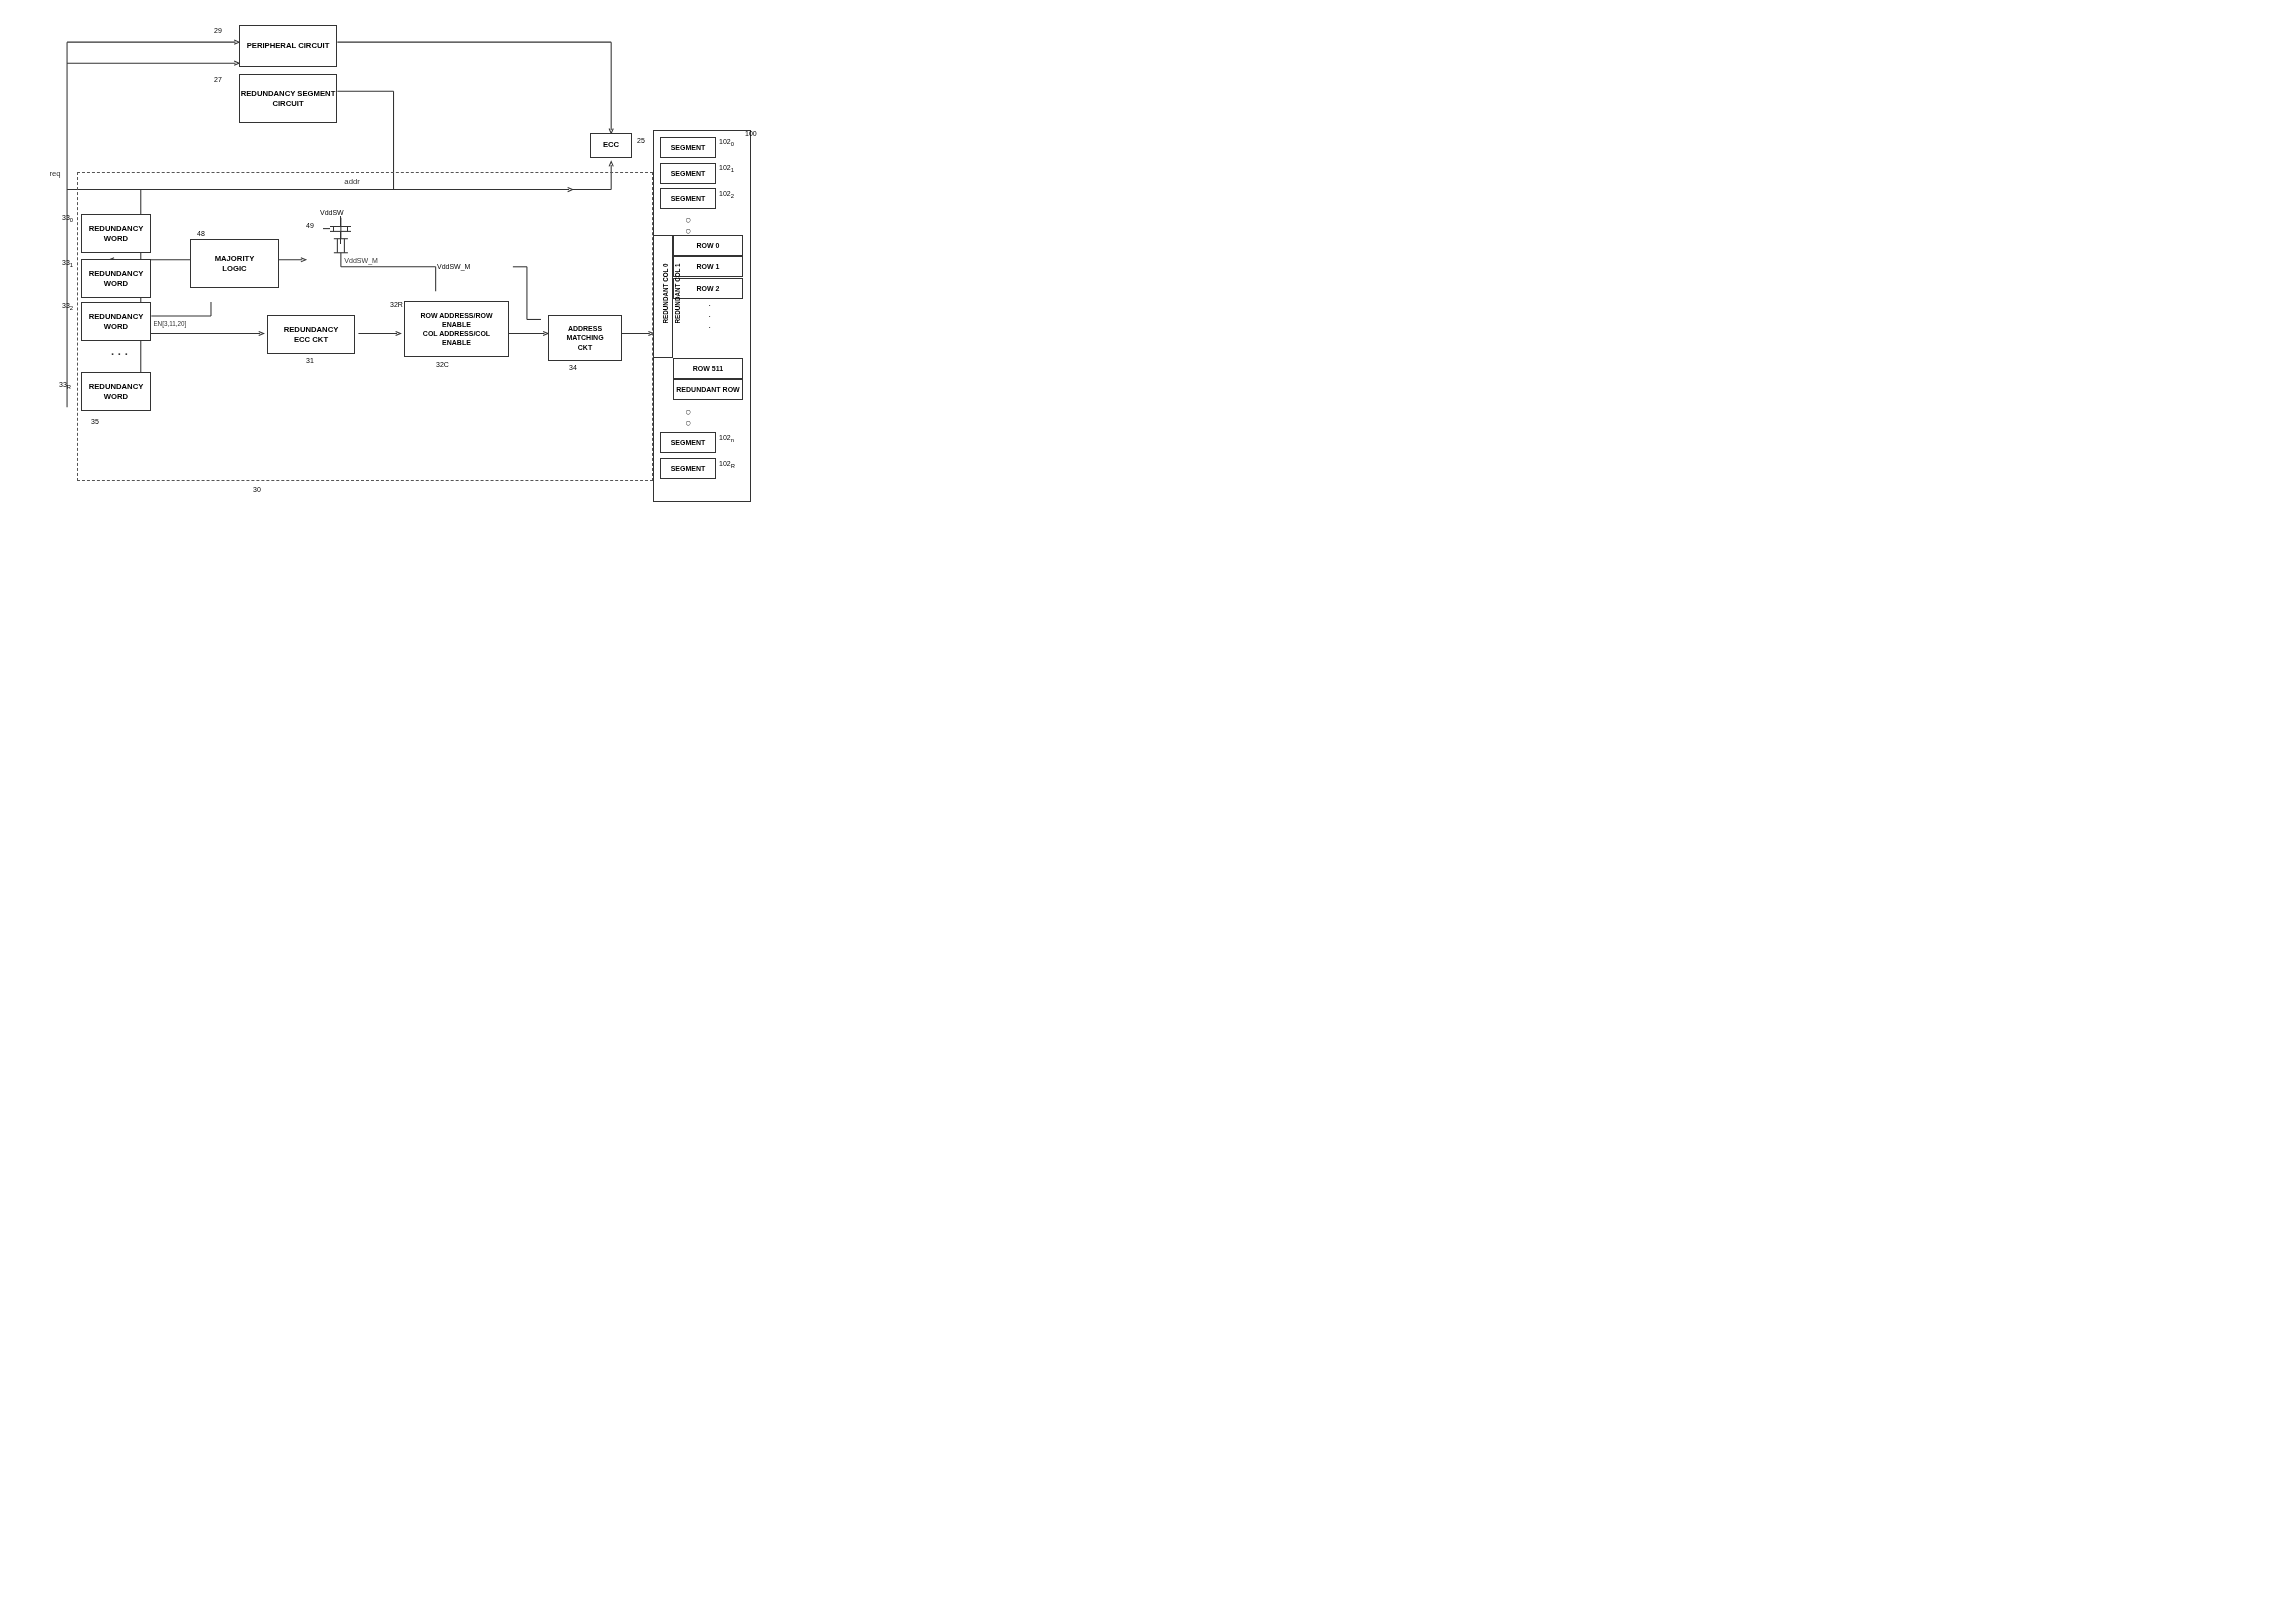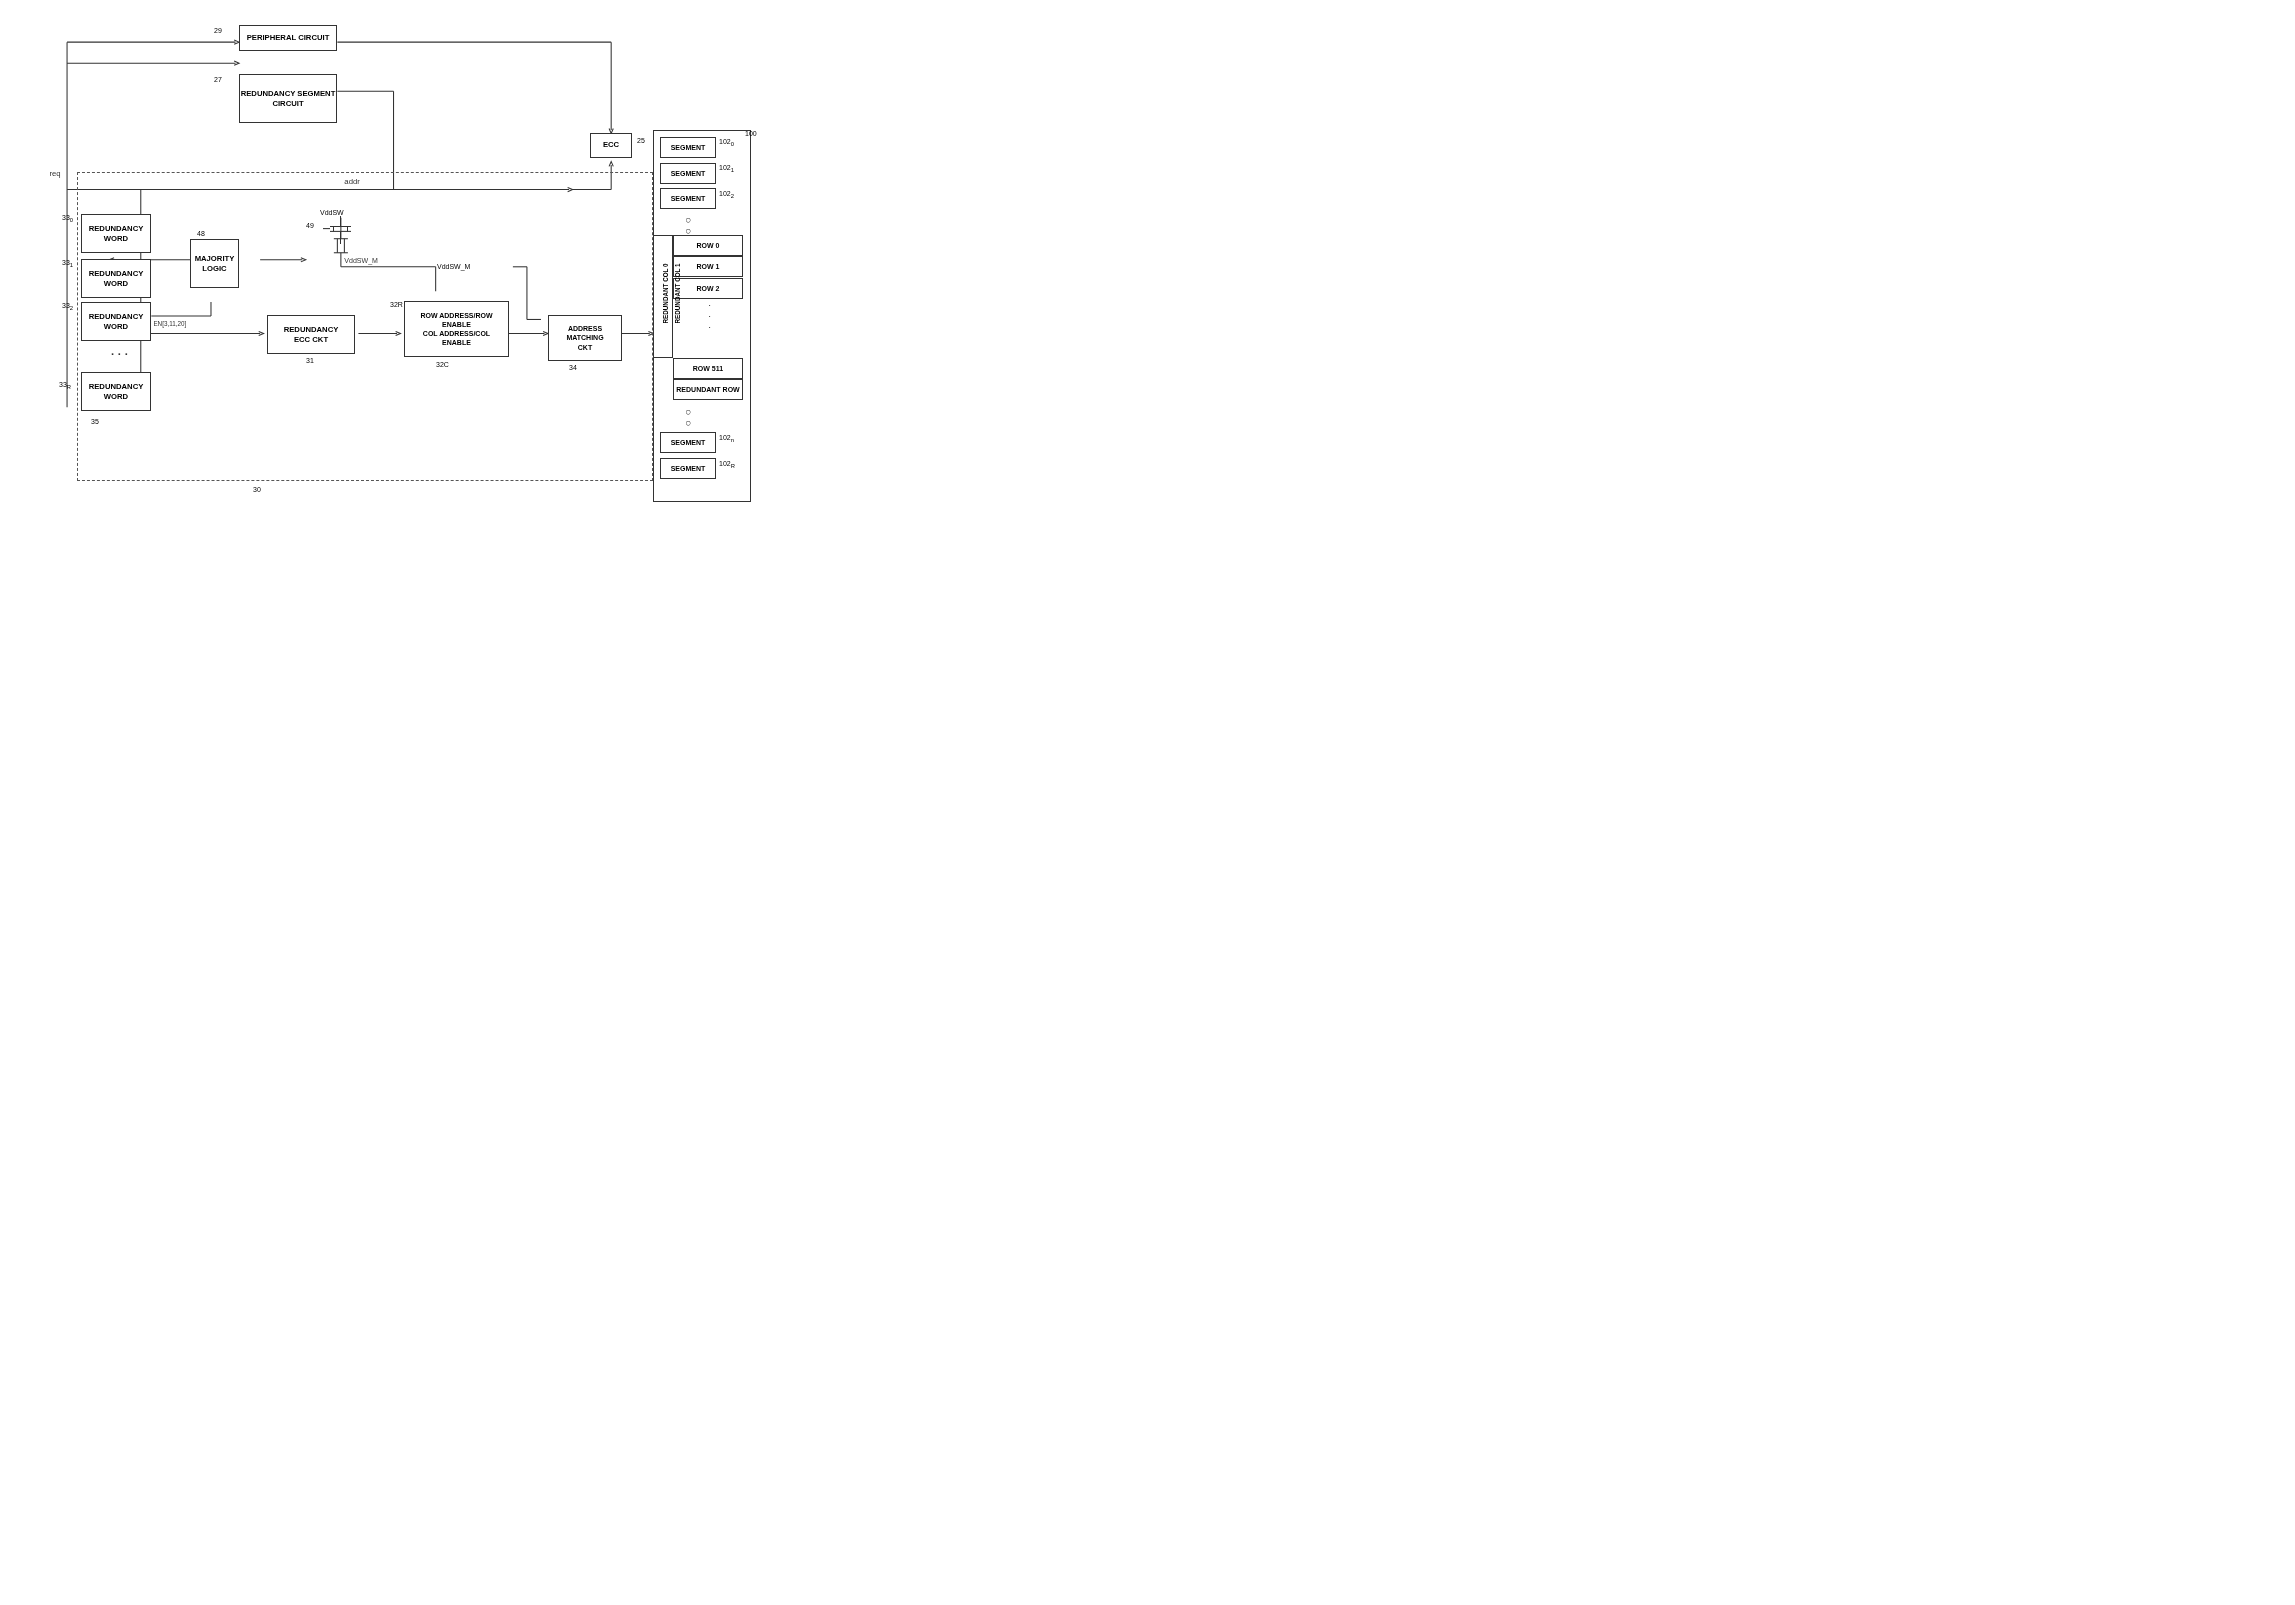--- a/index.html
+++ b/index.html
@@ -138,21 +138,21 @@
 
     <line x1="870" y1="475" x2="925" y2="475"></line>
     <polyline points="923,472 930,475 923,478" fill="#333" stroke="#333"></polyline>
 
     <line x1="815" y1="270" x2="870" y2="270"></line>
     <line x1="870" y1="270" x2="870" y2="235"></line>
     <polyline points="867,237 870,230 873,237" fill="#333" stroke="#333"></polyline>
 
   </svg>
 
-  <div class="box" style="left:239px; top:24.6px; width:98px; height:26px;text-align:center;">
+  <div class="box" style="left:239px; top:24.6px; width:98px; height:42px;text-align:center;">
     <span>PERIPHERAL
 CIRCUIT</span>
   </div>
   <div class="small-label" style="left:214px; top:27px;">29</div>
 
   <div class="box" style="left:239px; top:74px; width:98px; height:49px;">
     <span>REDUNDANCY
 SEGMENT
 CIRCUIT</span>
   </div>
@@ -182,21 +182,21 @@
   <div class="small-label" style="left:62px; top:302px;">33<sub>2</sub></div>
 
   <div style="position:absolute; left:111px; top:348px; font-size:11.2px; font-weight:bold; color:#333;">· · ·</div>
 
   <div class="box" style="left:81px; top:372px; width:70px; height:39px;">
     <span>REDUNDANCY<br>WORD</span>
   </div>
   <div class="small-label" style="left:59px; top:381px;">33<sub>R</sub></div>
   <div class="small-label" style="left:91px; top:418px;">35</div>
 
-  <div class="box" style="left:190px; top:239px; width:49px; height:49px;">
+  <div class="box" style="left:190px; top:239px; width:89px; height:49px;">
     <span>MAJORITY<br>LOGIC</span>
   </div>
   <div class="small-label" style="left:197px; top:230px;">48</div>
 
   <div class="small-label" style="left:320px; top:209px;">VddSW</div>
   <div class="small-label" style="left:306px; top:222px;">49</div>
 
   <svg style="position:absolute; left:323px; top:216px; width:35px; height:42px;" viewBox="0 0 50 60" width="35" height="42">
     <line x1="25" y1="0" x2="25" y2="15" stroke="#333" stroke-width="1.5"></line>
     <line x1="10" y1="15" x2="40" y2="15" stroke="#333" stroke-width="1.5"></line>

